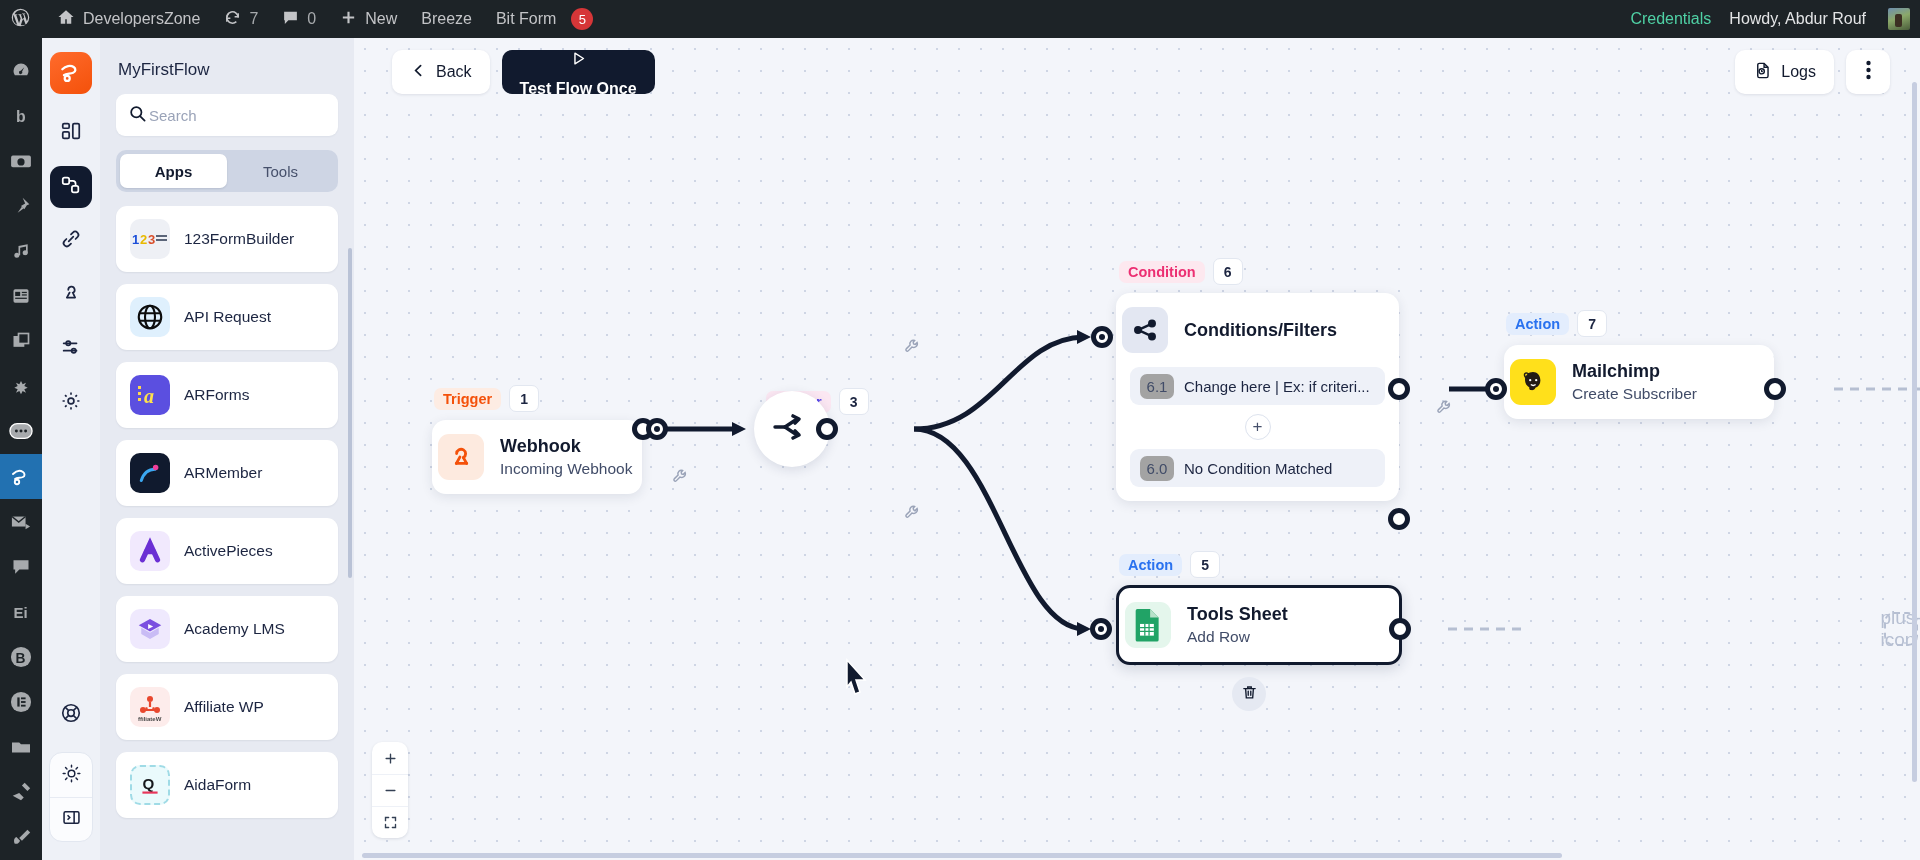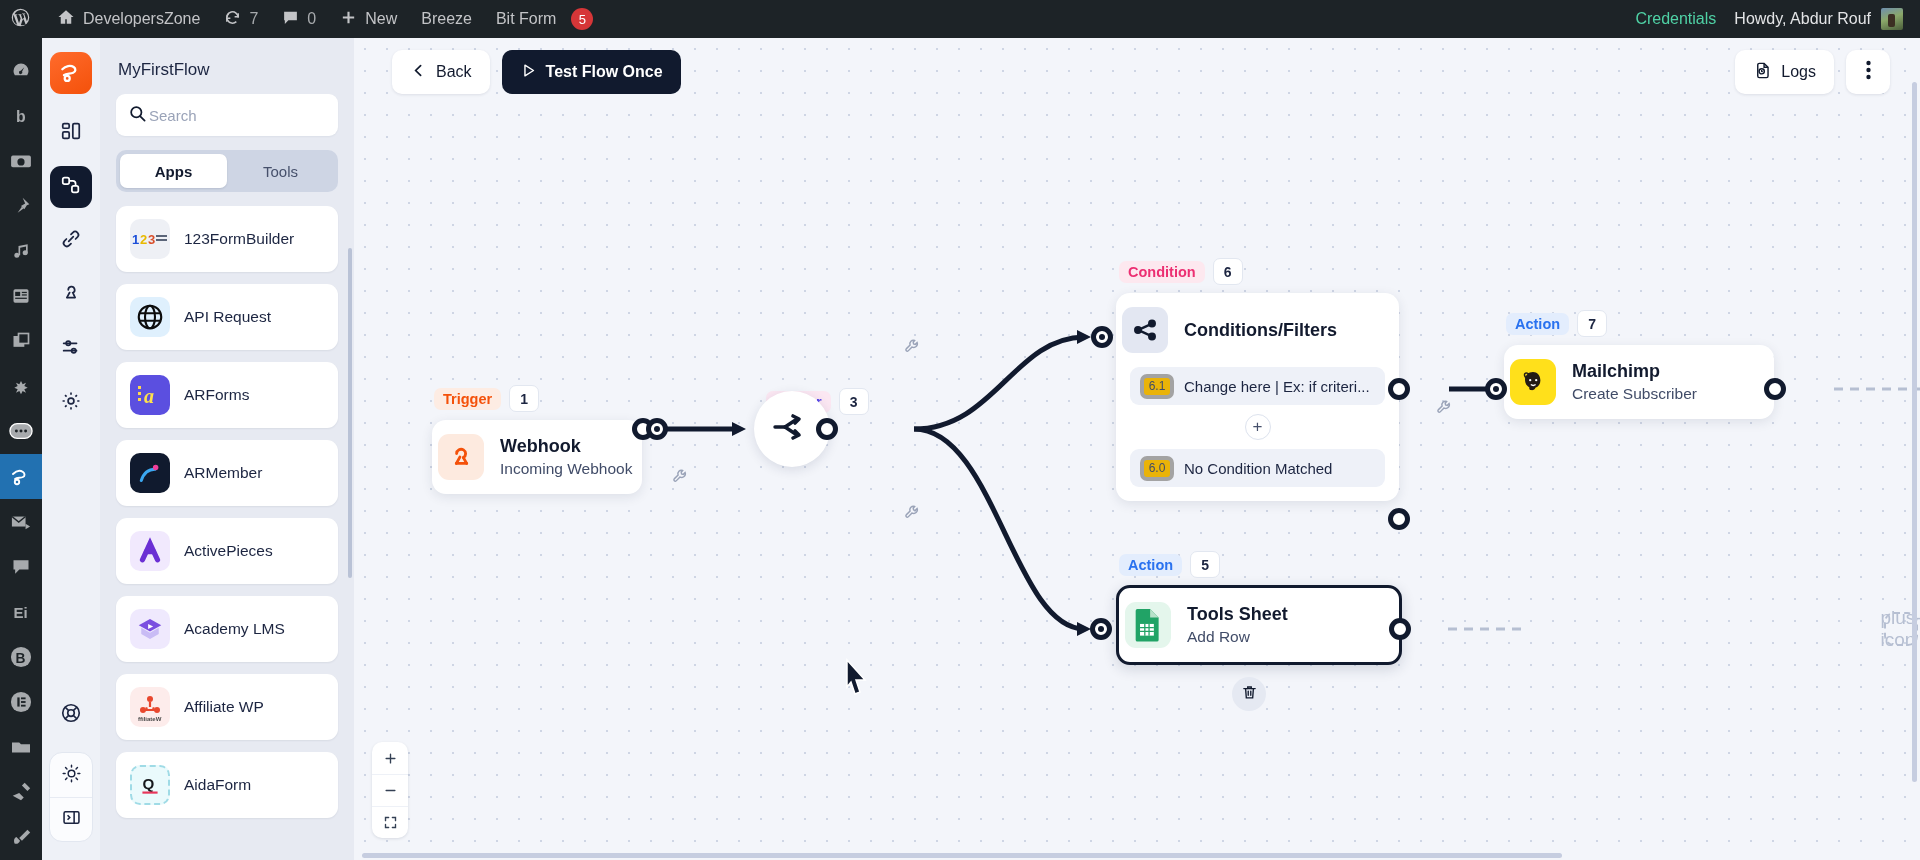--- a/index.html
+++ b/index.html
@@ -13,21 +13,21 @@
   
   .wp-adminbar {
     position: absolute; top: 0; left: 0; width: 1920px; height: 38px;
     background: #1d2327; display: flex; align-items: center;
     color: #c3c4c7; font-size: 16px; z-index: 40;
   }
   .wp-ab-item { display: flex; align-items: center; gap: 8px; padding: 0 12px; height: 38px; color: #c3c4c7; }
   .wp-ab-item.logo { padding-left: 10px; padding-right: 14px; }
   .wp-ab-right { margin-left: auto; display: flex; align-items: center; }
   .wp-credentials { color: #4fd1a5; padding: 0 14px; font-size: 16px; }
-  .wp-howdy { padding: 0 17px 0 4px; font-size: 16px; color: #e3e4e6; display: flex; align-items: center; gap: 10px; }
+  .wp-howdy { padding: 0 10px 0 4px; font-size: 16px; color: #e3e4e6; display: flex; align-items: center; gap: 22px; }
   .avatar-img {
     width: 22px; height: 22px; border-radius: 2px;
     background: linear-gradient(160deg,#6f8fb0 0%,#8ba86a 45%,#4a5d3a 100%);
     display: inline-block; position: relative; overflow: hidden;
   }
   .avatar-img::after {
     content: ""; position: absolute; left: 7px; top: 6px; width: 7px; height: 13px;
     background: #3c2f22; border-radius: 2px;
   }
   .badge-count {
@@ -127,21 +127,21 @@
     background-image: radial-gradient(#ced5e4 1.1px, transparent 1.2px);
     background-size: 22px 22px;
     overflow: hidden;
   }
   .toolbar-left { position: absolute; left: 18px; top: 12px; display: flex; gap: 12px; align-items: center; padding-left: 20px; }
   .btn {
     height: 44px; border-radius: 10px; display: inline-flex; align-items: center;
     gap: 9px; padding: 0 18px; font-size: 16px;
   }
   .btn-white { background: #fff; color: #121a2e; box-shadow: 0 1px 3px rgba(20,30,60,.10); }
-  .btn-dark { background: #111a2e; color: #fff; font-weight: bold; }
+  .btn-dark { background: #111a2e; color: #fff; font-weight: bold; flex-direction: column; }
   .toolbar-right { position: absolute; right: 30px; top: 12px; display: flex; gap: 12px; align-items: center; }
   .btn-icon {
     width: 44px; height: 44px; border-radius: 10px; background: #fff; color: #121a2e;
     display: inline-flex; align-items: center; justify-content: center;
     box-shadow: 0 1px 3px rgba(20,30,60,.10);
   }
 
   
   .node-tag {
     position: absolute; display: flex; align-items: center; gap: 8px; font-weight: bold;
@@ -177,23 +177,23 @@
   .router-circle {
     position: absolute; width: 76px; height: 76px; border-radius: 50%;
     background: #fff; box-shadow: 0 3px 12px rgba(25,35,70,.12);
     display: flex; align-items: center; justify-content: center;
   }
   .cond-row {
     display: flex; align-items: center; gap: 10px; background: #eef1f8;
     border-radius: 9px; margin: 0 14px 0 14px; height: 38px; padding: 0 10px;
   }
   .cond-num {
-    background: #eab308; border: 4px solid #a3a3a3; border-radius: 7px; min-width: 34px;
+    background: #a3a3a3; border: 2px solid #a3a3a3; border-radius: 7px; min-width: 34px;
     height: 25px; display: inline-flex; align-items: center; justify-content: center;
-    font-size: 12px; color: #414c68;
+    font-size: 15px; color: #414c68;
   }
   .cond-text { font-size: 15px; color: #1c2541; white-space: nowrap; overflow: hidden; text-overflow: ellipsis; }
   .plus-btn {
     width: 26px; height: 26px; border-radius: 50%; border: 1px solid #dde3ee; background: #fff;
     display: flex; align-items: center; justify-content: center; color: #5b6party; color: #46506b;
     font-size: 17px; margin: 9px auto;
   }
   .trash-btn {
     position: absolute; width: 34px; height: 34px; border-radius: 50%; background: #e5e9f2;
     display: flex; align-items: center; justify-content: center; color: #111a2e;

